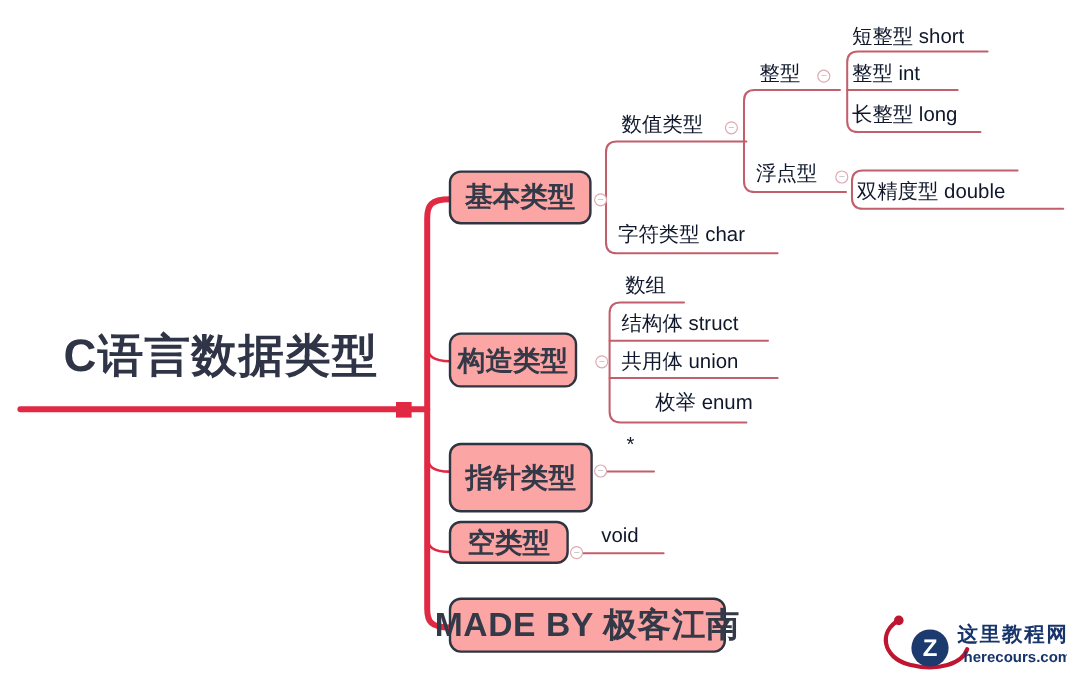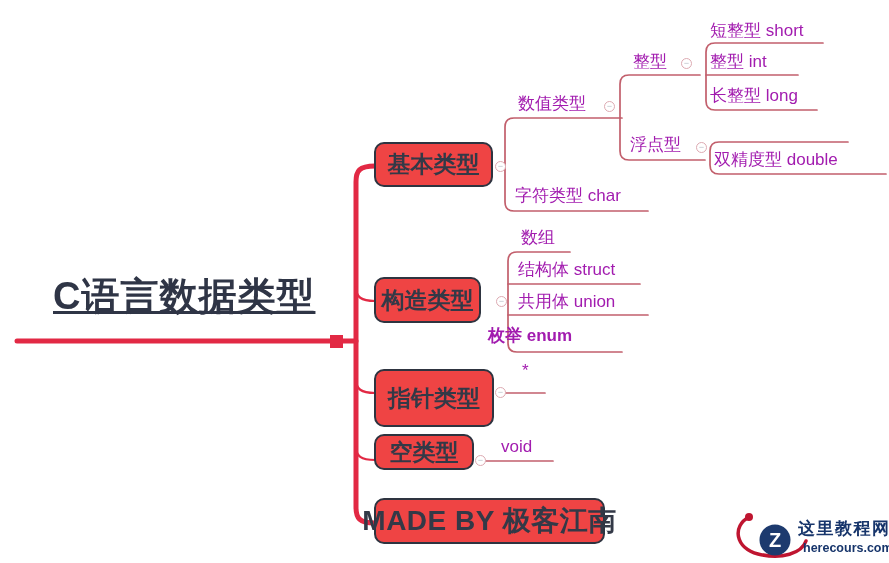--- a/index.html
+++ b/index.html
@@ -3,31 +3,31 @@
 <meta charset="utf-8">
 <style>
   html,body{margin:0;padding:0;background:#fff;}
   .stage{
     position:relative;width:889px;height:563px;background:#ffffff;overflow:hidden;
     font-family:"Liberation Sans","DejaVu Sans",sans-serif;
   }
   svg.lines{position:absolute;left:0;top:0;}
   .root-label{
     position:absolute;left:53px;top:271px;
-    font-size:38px;font-weight:bold;color:#2f3546;white-space:nowrap;letter-spacing:1px;text-decoration:underline;
+    font-size:38px;font-weight:bold;color:#2f3546;white-space:nowrap;letter-spacing:1px;
   }
   .topic-box{
-    position:absolute;box-sizing:border-box;background:#ef4444;
+    position:absolute;box-sizing:border-box;background:#fca5a5;
     border:2.5px solid #2e3440;border-radius:10px;
     display:flex;align-items:center;justify-content:center;
     font-weight:bold;font-size:23px;color:#333947;white-space:nowrap;
   }
   .topic-box.small-font{font-size:28px;letter-spacing:0.5px;}
   .lbl{
-    position:absolute;font-size:17px;color:#a21caf;white-space:nowrap;line-height:22px;
+    position:absolute;font-size:17px;color:#0f172a;white-space:nowrap;line-height:22px;
   }
   .collapse{
     position:absolute;width:11px;height:11px;box-sizing:border-box;
     border:1px solid #ddaab2;border-radius:50%;background:#fff;
     font-size:9px;line-height:8px;text-align:center;color:#b9bec7;
     cursor:pointer;
   }
   .watermark{position:absolute;left:725px;top:504px;width:164px;height:58px;}
   .watermark svg{position:absolute;left:0;top:0;}
   .wm-text{position:absolute;left:73px;top:13px;}
@@ -86,21 +86,21 @@
   <div class="lbl" style="left:633px;top:51px;">整型</div>
   <div class="lbl" style="left:710px;top:20px;">短整型 short</div>
   <div class="lbl" style="left:710px;top:51px;">整型 int</div>
   <div class="lbl" style="left:710px;top:85px;">长整型 long</div>
   <div class="lbl" style="left:630px;top:134px;">浮点型</div>
   <div class="lbl" style="left:714px;top:149px;">双精度型 double</div>
   <div class="lbl" style="left:515px;top:185px;">字符类型 char</div>
   <div class="lbl" style="left:521px;top:227px;">数组</div>
   <div class="lbl" style="left:518px;top:259px;">结构体 struct</div>
   <div class="lbl" style="left:518px;top:291px;">共用体 union</div>
-  <div class="lbl" style="left:488px;top:325px;font-weight:bold;">枚举 enum</div>
+  <div class="lbl" style="left:546px;top:325px;">枚举 enum</div>
   <div class="lbl" style="left:522px;top:360px;">*</div>
   <div class="lbl" style="left:501px;top:436px;">void</div>
 
   <div class="collapse" style="left:495px;top:161px;">−</div>
   <div class="collapse" style="left:604px;top:101px;">−</div>
   <div class="collapse" style="left:681px;top:58px;">−</div>
   <div class="collapse" style="left:696px;top:142px;">−</div>
   <div class="collapse" style="left:496px;top:296px;">−</div>
   <div class="collapse" style="left:495px;top:387px;">−</div>
   <div class="collapse" style="left:475px;top:455px;">−</div>

